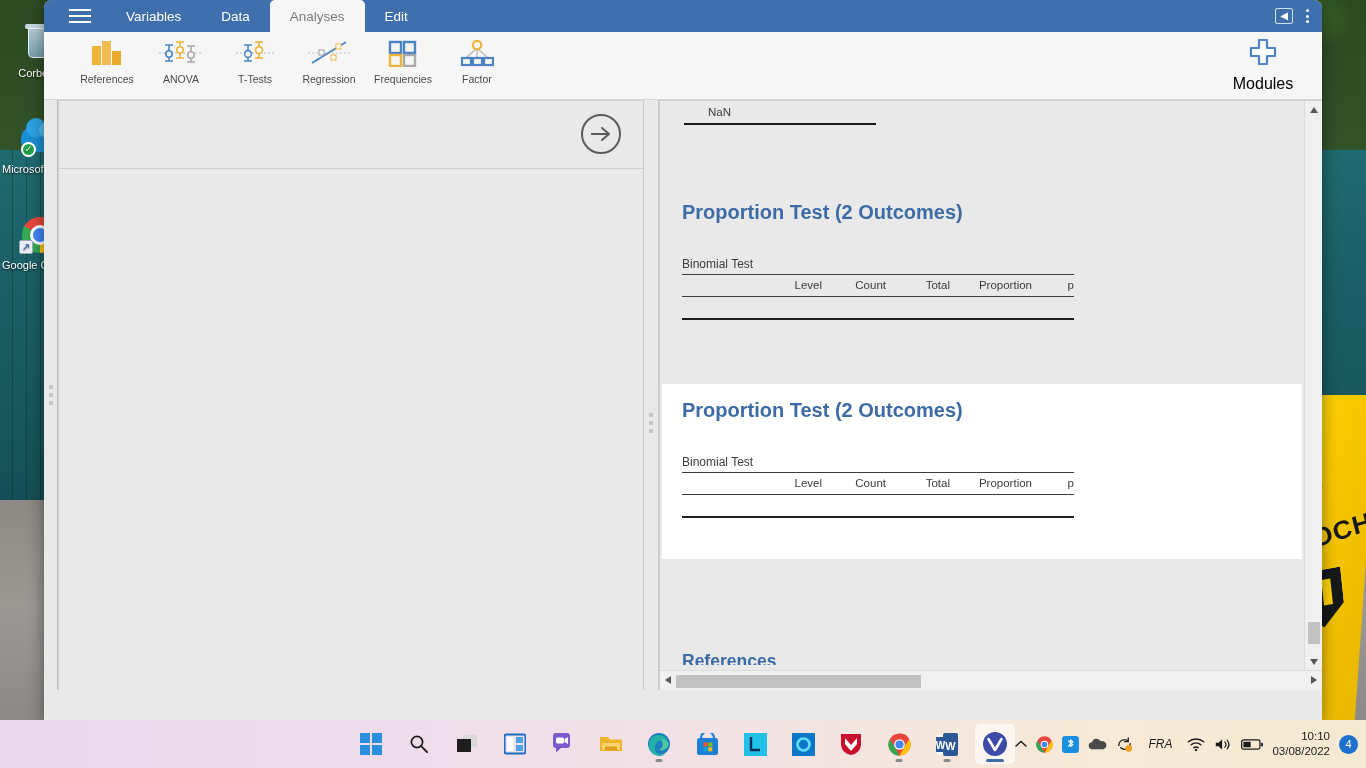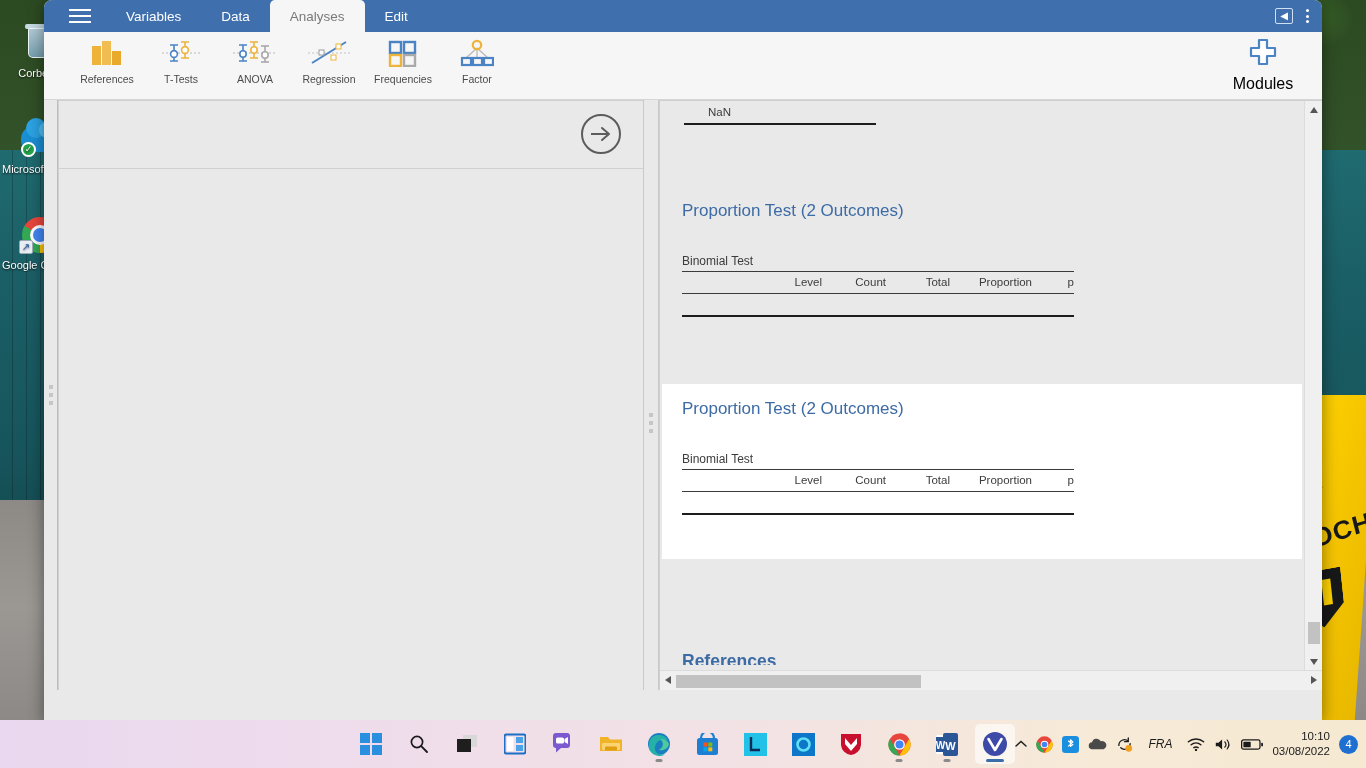--- a/index.html
+++ b/index.html
@@ -261,21 +261,21 @@
     position: absolute; left: 0; top: 0; right: 18px; bottom: 20px;
     overflow: hidden;
   }
 
   .sel-card {
     position: absolute; left: 2px; right: 2px;
     background: #ffffff;
   }
 
   .res-title {
-    color: #3d6ba5; font-size: 17px; font-weight: normal;
+    color: #3d6ba5; font-size: 20px; font-weight: bold;
   }
   .tbl-caption { font-size: 12px; color: #3c3c3c; }
   .jtable { border-collapse: collapse; width: 392px; }
   .jtable th {
     font-weight: normal; font-size: 11.5px; color: #3c3c3c;
     text-align: right; padding: 4px 0 5px 0;
   }
   .jtable .hdr-top { border-top: 1px solid #3b3b3b; }
   .jtable .hdr-bot { border-bottom: 1px solid #3b3b3b; }
   .jtable .bodyrow td { height: 22px; border-bottom: 2px solid #1d1d1d; }
@@ -425,41 +425,20 @@
 
     <div class="rbtn">
       <div class="ricon">
         <svg width="34" height="26" viewBox="0 0 34 26">
           <rect x="2" y="6" width="9" height="19" fill="#eeb33b"></rect>
           <rect x="12" y="1" width="9" height="24" fill="#f1bd52"></rect>
           <rect x="22" y="11" width="9" height="14" fill="#e9a92c"></rect>
         </svg>
       </div>
       <div class="rlabel">References</div>
-    </div>
-
-    <div class="rbtn">
-      <div class="ricon">
-        <svg width="42" height="28" viewBox="0 0 42 28">
-          <line x1="2" y1="14" x2="40" y2="14" stroke="#b9b9b9" stroke-width="1" stroke-dasharray="2 2"></line>
-          <g stroke="#4a84c4" stroke-width="1.6" fill="none">
-            <line x1="14" y1="6" x2="14" y2="22"></line>
-              <line x1="10" y1="6" x2="18" y2="6"></line>
-              <line x1="10" y1="22" x2="18" y2="22"></line>
-            <circle cx="14" cy="15" r="3.4" fill="#fff"></circle>
-          </g>
-          <g stroke="#eeb33b" stroke-width="1.6" fill="none">
-            <line x1="25" y1="3" x2="25" y2="19"></line>
-              <line x1="21" y1="3" x2="29" y2="3"></line>
-              <line x1="21" y1="19" x2="29" y2="19"></line>
-            <circle cx="25" cy="11" r="3.4" fill="#fff"></circle>
-          </g>
-        </svg>
-      </div>
-      <div class="rlabel">T-Tests</div>
     </div>
 
     <div class="rbtn">
       <div class="ricon">
         <svg width="48" height="28" viewBox="0 0 48 28">
           <line x1="2" y1="14" x2="46" y2="14" stroke="#b9b9b9" stroke-width="1" stroke-dasharray="2 2"></line>
           <g stroke="#4a84c4" stroke-width="1.6" fill="none">
             <line x1="12" y1="6" x2="12" y2="22"></line>
               <line x1="8" y1="6" x2="16" y2="6"></line>
               <line x1="8" y1="22" x2="16" y2="22"></line>
@@ -477,20 +456,41 @@
               <line x1="30" y1="23" x2="38" y2="23"></line>
             <circle cx="34" cy="16" r="3.2" fill="#fff"></circle>
           </g>
         </svg>
       </div>
       <div class="rlabel">ANOVA</div>
     </div>
 
     <div class="rbtn">
       <div class="ricon">
+        <svg width="42" height="28" viewBox="0 0 42 28">
+          <line x1="2" y1="14" x2="40" y2="14" stroke="#b9b9b9" stroke-width="1" stroke-dasharray="2 2"></line>
+          <g stroke="#4a84c4" stroke-width="1.6" fill="none">
+            <line x1="14" y1="6" x2="14" y2="22"></line>
+              <line x1="10" y1="6" x2="18" y2="6"></line>
+              <line x1="10" y1="22" x2="18" y2="22"></line>
+            <circle cx="14" cy="15" r="3.4" fill="#fff"></circle>
+          </g>
+          <g stroke="#eeb33b" stroke-width="1.6" fill="none">
+            <line x1="25" y1="3" x2="25" y2="19"></line>
+              <line x1="21" y1="3" x2="29" y2="3"></line>
+              <line x1="21" y1="19" x2="29" y2="19"></line>
+            <circle cx="25" cy="11" r="3.4" fill="#fff"></circle>
+          </g>
+        </svg>
+      </div>
+      <div class="rlabel">T-Tests</div>
+    </div>
+
+    <div class="rbtn">
+      <div class="ricon">
         <svg width="46" height="28" viewBox="0 0 46 28">
           <line x1="2" y1="14" x2="44" y2="14" stroke="#c4c4c4" stroke-width="1" stroke-dasharray="2 2"></line>
           <line x1="6" y1="24" x2="40" y2="3" stroke="#4a84c4" stroke-width="2"></line>
           <rect x="13" y="11" width="5" height="5" fill="#fff" stroke="#9a9a9a"></rect>
           <rect x="25" y="16" width="5" height="5" fill="#fff" stroke="#eeb33b"></rect>
           <rect x="30" y="5" width="5" height="5" fill="#fff" stroke="#eeb33b"></rect>
         </svg>
       </div>
       <div class="rlabel">Regression</div>
     </div>

